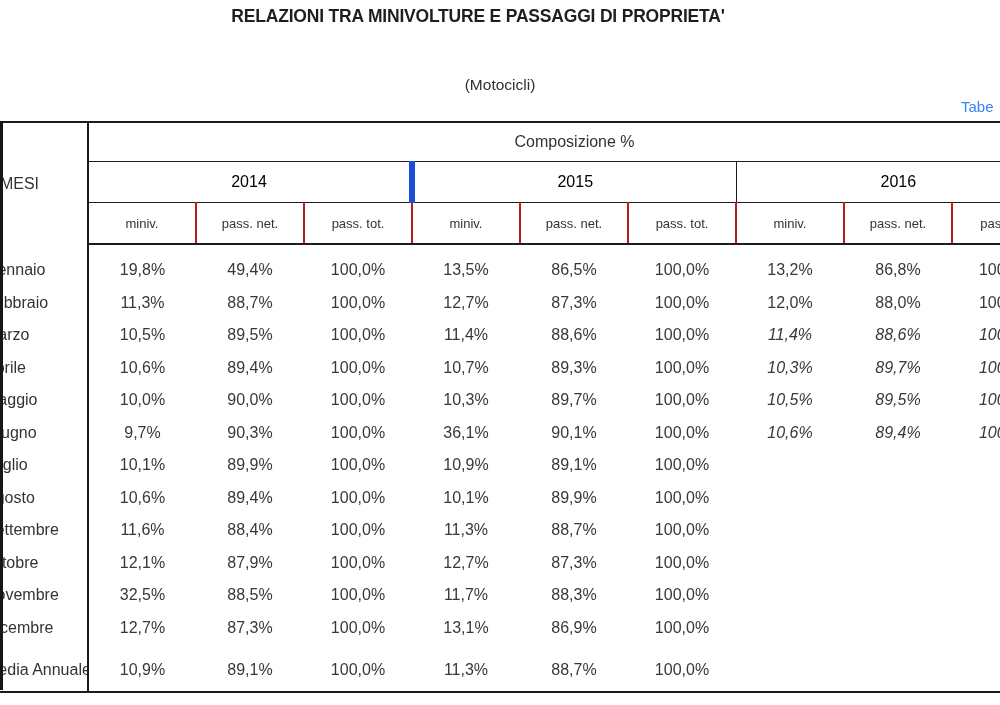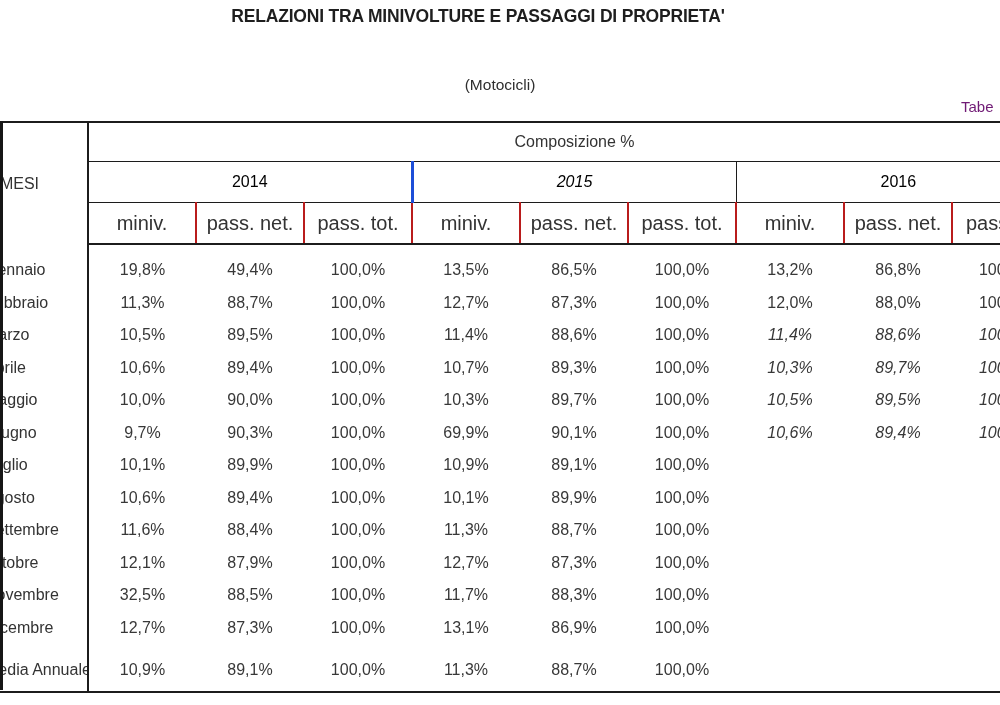--- a/index.html
+++ b/index.html
@@ -14,37 +14,37 @@
     position:absolute; top:6px; left:0; width:956px;
     text-align:center; font-size:17.5px; font-weight:bold;
     color:#1e1e1e; letter-spacing:-0.2px; white-space:nowrap;
   }
   .subtitle {
     position:absolute; top:50px; left:0; width:1000px;
     text-align:center; font-size:15.5px; color:#2e2e2e;margin-top:26px;
   }
   .note {
     position:absolute; top:98px; left:961px;
-    font-size:15px; color:#701a75; white-space:nowrap;
+    font-size:15px; color:#3b82f6; white-space:nowrap;
   }
   .tbl-wrap { position:absolute; left:-60px; top:121px; }
   table { border-collapse:collapse; table-layout:fixed; width:1120px; }
   col.c-month { width:148px; }
   col.c-data  { width:108px; }
   td {
     padding:0; margin:0; text-align:center; vertical-align:middle;
     font-size:16px; color:#383838; overflow:hidden; white-space:nowrap;
   }
   
   td.b-top { border-top:2px solid #1c1c1c; }
   td.mesi  { border-right:2px solid #1c1c1c; font-size:16px; color:#333; padding-left:12px; }
   td.comp  { border-bottom:1px solid #1c1c1c; height:38px; font-size:16px; color:#333; }
   tr.years td { border-bottom:1px solid #1c1c1c; height:40px; font-size:16px; color:#000000; }
-  td.year-mid { border-left:3px solid #1d4ed8; border-right:1px solid #1c1c1c;font-style:italic; }
-  tr.subs td { border-bottom:2px solid #1c1c1c; height:40px; font-size:20px; color:#333; }
+  td.year-mid { border-left:6px solid #1d4ed8; border-right:1px solid #1c1c1c; }
+  tr.subs td { border-bottom:2px solid #1c1c1c; height:40px; font-size:13px; color:#333; }
   tr.subs td + td { border-left:2px solid #b91c1c; }
   
   .month-col-border { border-right:2px solid #1c1c1c; }
   tr.spacer-row td { height:9px; }
   tr.month-row { height:32.5px; }
   td.month-label { text-align:left; padding-left:45px; color:#333; }
   tr.summary-row { height:48px; }
   tr.summary-row td { border-bottom:2px solid #1c1c1c; padding-top:5px; }
   td.italic { font-style:italic; }
   .edge-line {
@@ -158,21 +158,21 @@
     <td>100,0%</td>
     <td class="italic">10,5%</td>
     <td class="italic">89,5%</td>
     <td class="italic">100,0%</td>
   </tr>
         <tr class="month-row">
     <td class="month-label month-col-border">Giugno</td>
     <td>9,7%</td>
     <td>90,3%</td>
     <td>100,0%</td>
-    <td>69,9%</td>
+    <td>36,1%</td>
     <td>90,1%</td>
     <td>100,0%</td>
     <td class="italic">10,6%</td>
     <td class="italic">89,4%</td>
     <td class="italic">100,0%</td>
   </tr>
         <tr class="month-row">
     <td class="month-label month-col-border">Luglio</td>
     <td>10,1%</td>
     <td>89,9%</td>

